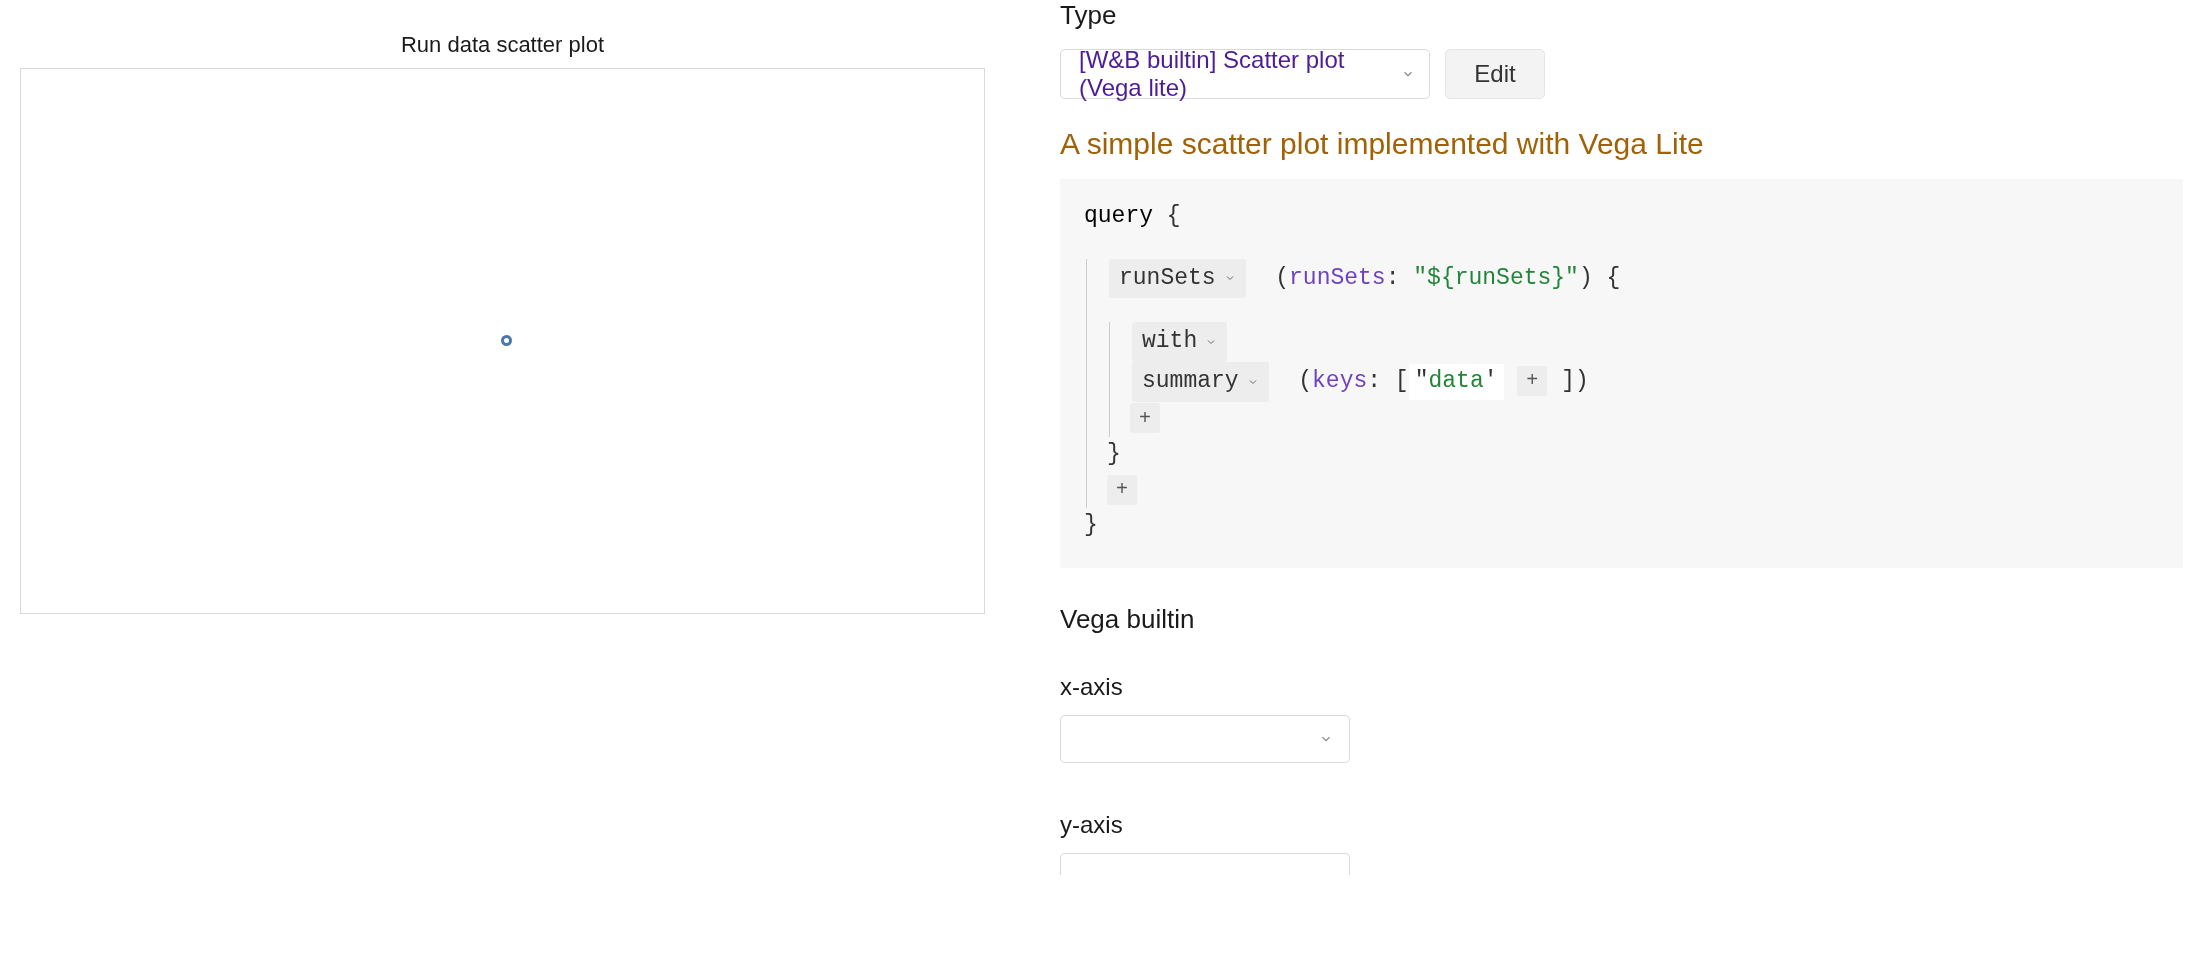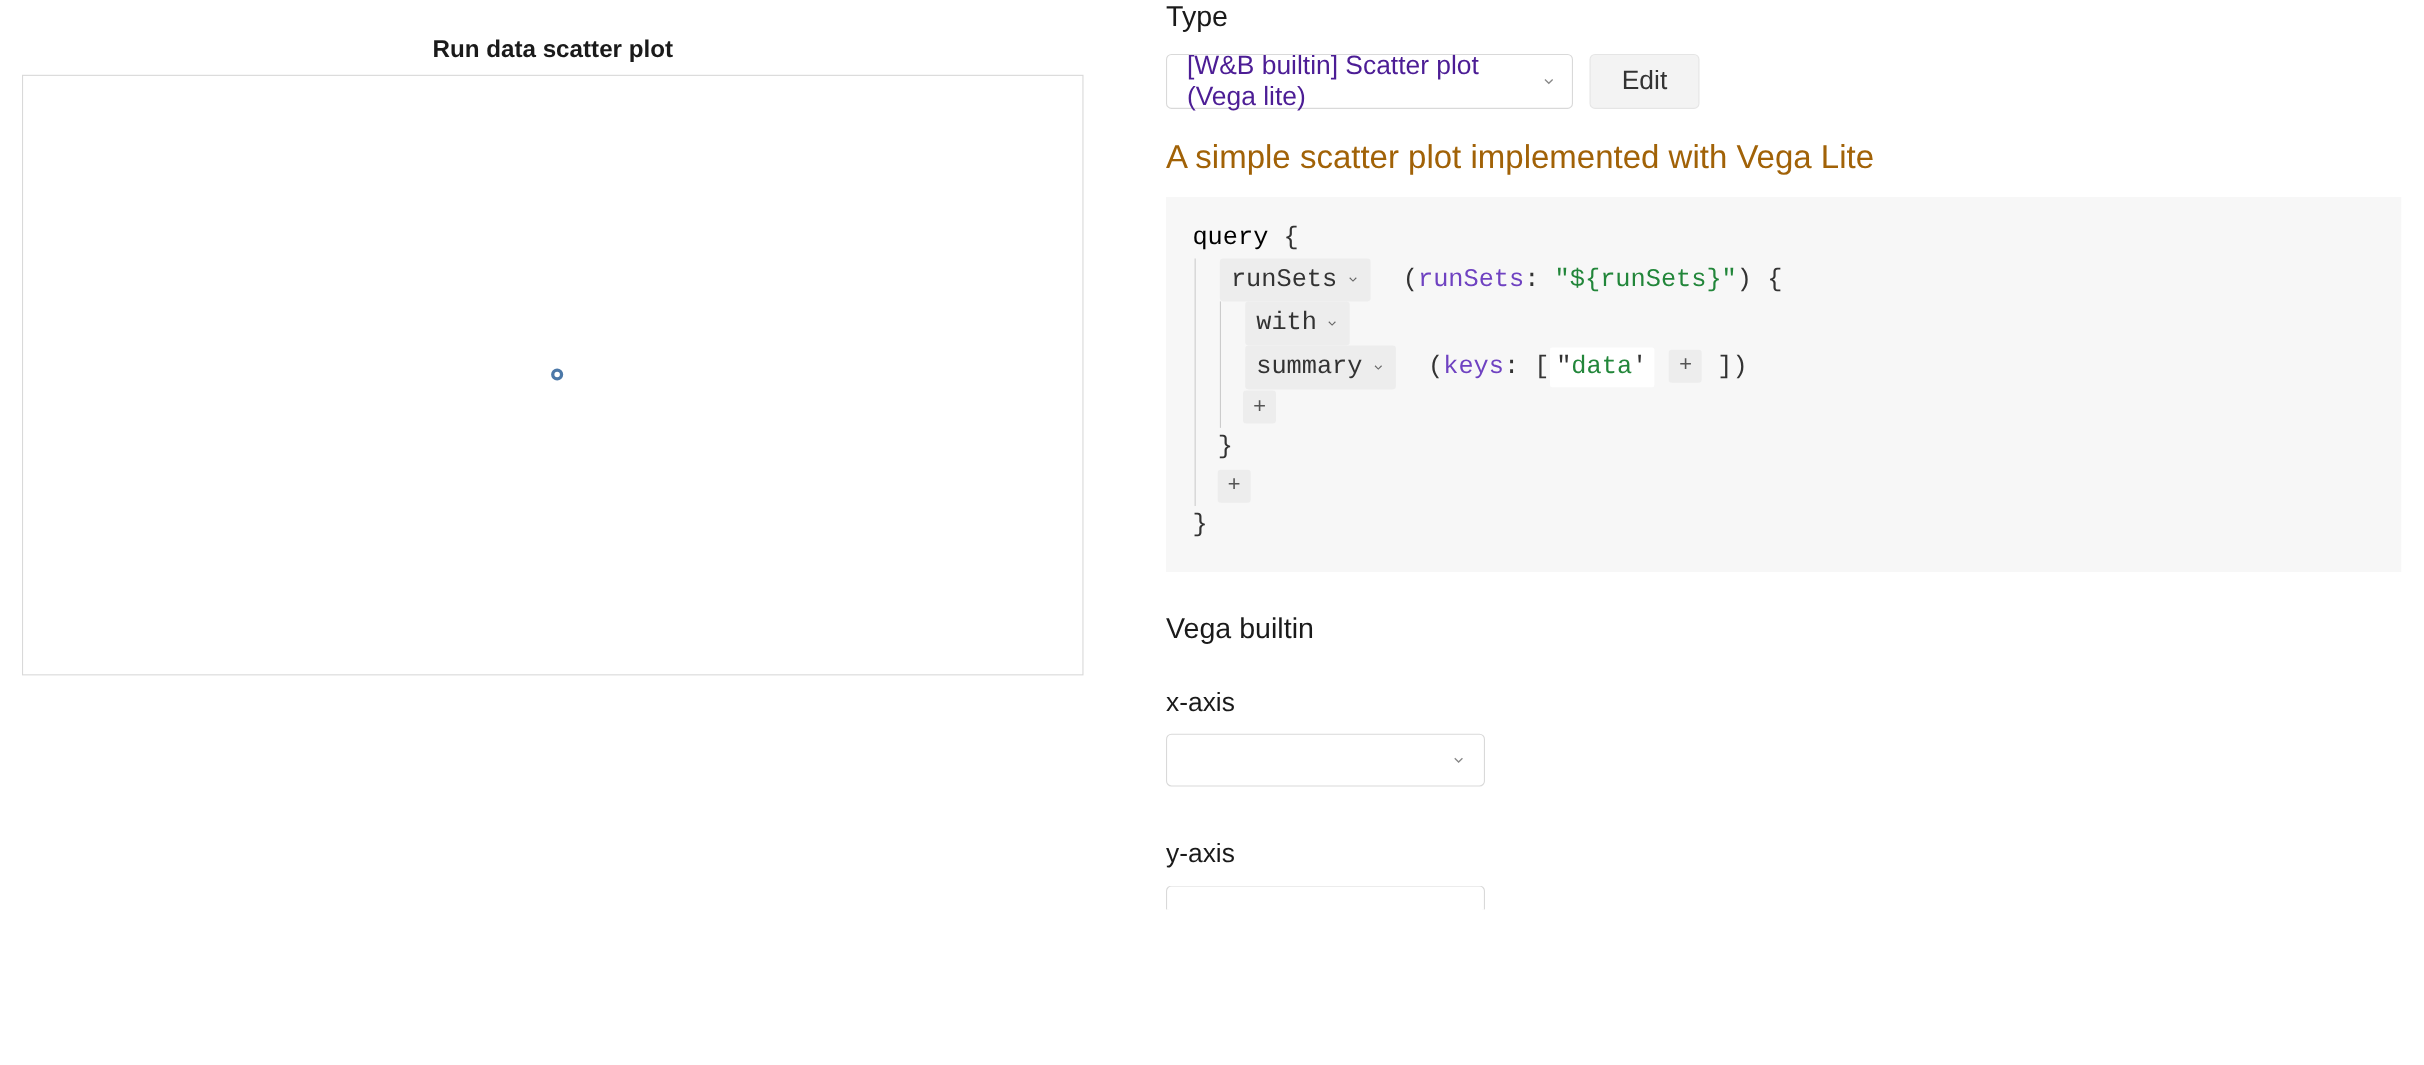--- a/index.html
+++ b/index.html
@@ -16,21 +16,21 @@
     width: 100%;
     height: 100%;
   }
   .left {
     width: 1060px;
     padding: 0 0 0 20px;
     position: relative;
   }
   .chart-title {
     text-align: center;
-    font-weight: 700;
+    font-weight: 400;
     font-size: 22px;
     margin-top: 32px;
     margin-bottom: 10px;
     width: 965px;
   }
   .chart-frame {
     width: 965px;
     height: 546px;
     border: 1px solid #d9d9d9;
     position: relative;
@@ -143,20 +143,21 @@
     align-items: center;
     border: none;
     background: #fff;
     padding: 0 6px;
     border-radius: 2px;
   }
   .indent-bar {
     border-left: 1px solid #ccc;
     margin-left: 2px;
     padding-left: 20px;
+    margin-top: 24px;
   }
   .field-label {
     font-size: 24px;
     color: #1a1a1a;
     margin-bottom: 14px;
     margin-top: 20px;
   }
   .field-select {
     width: 290px;
     height: 48px;

